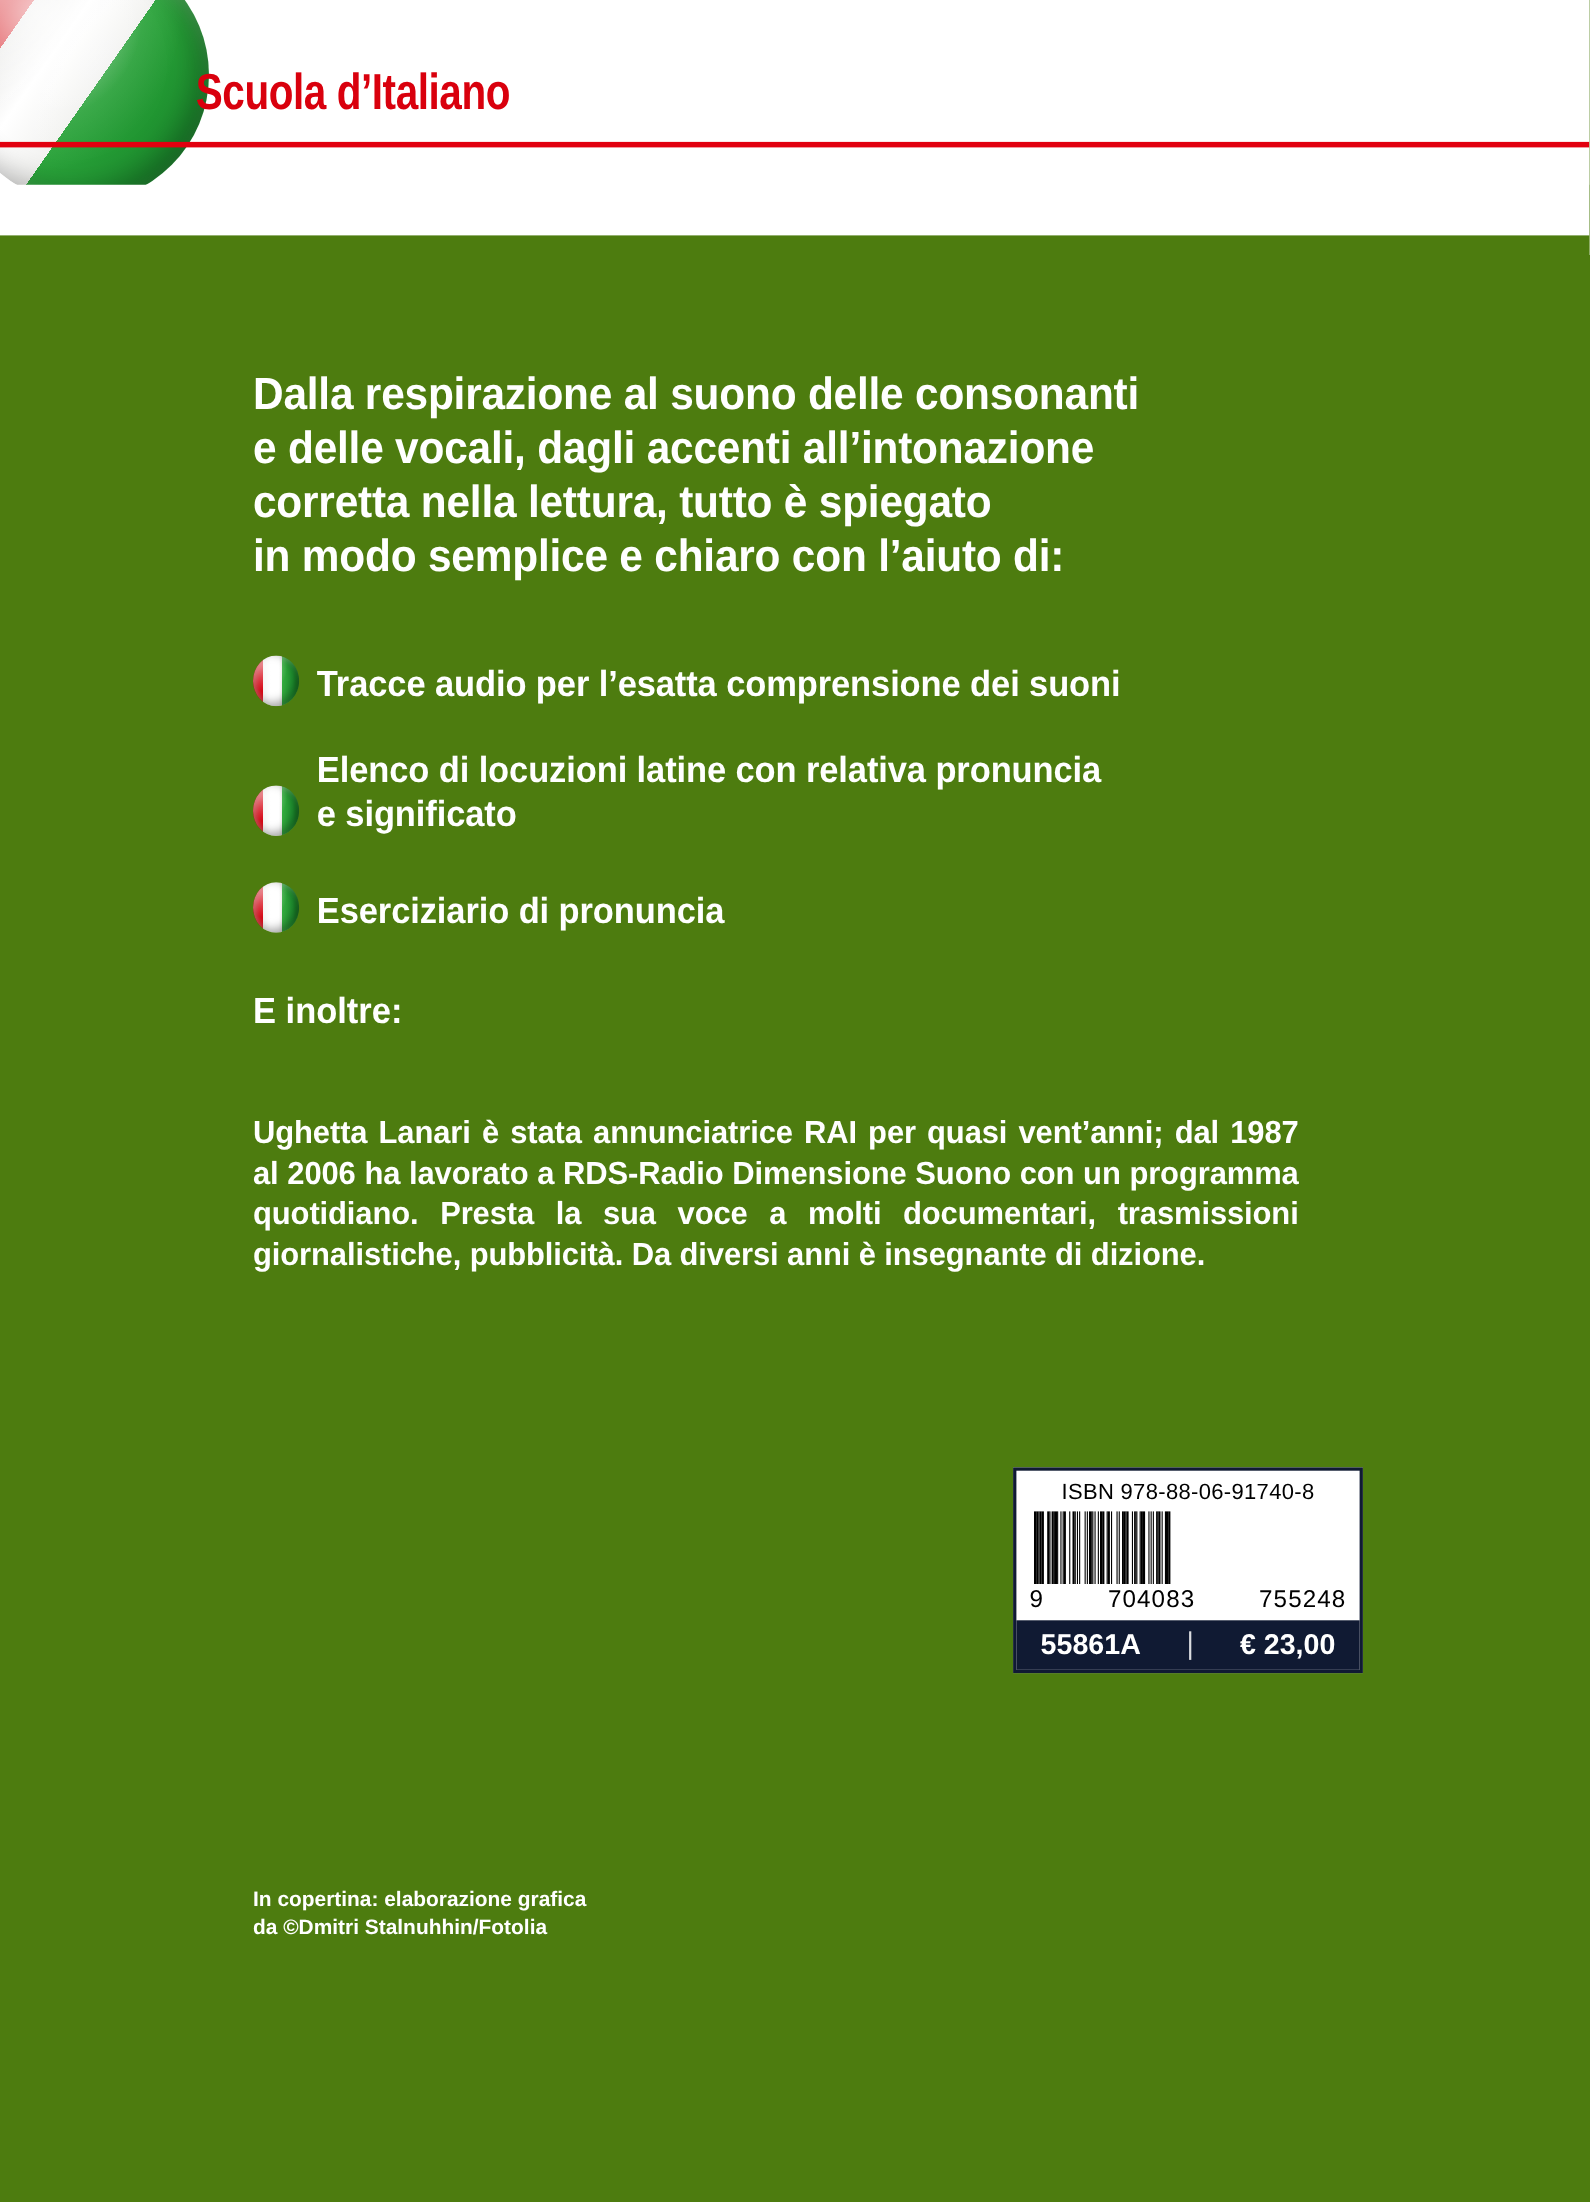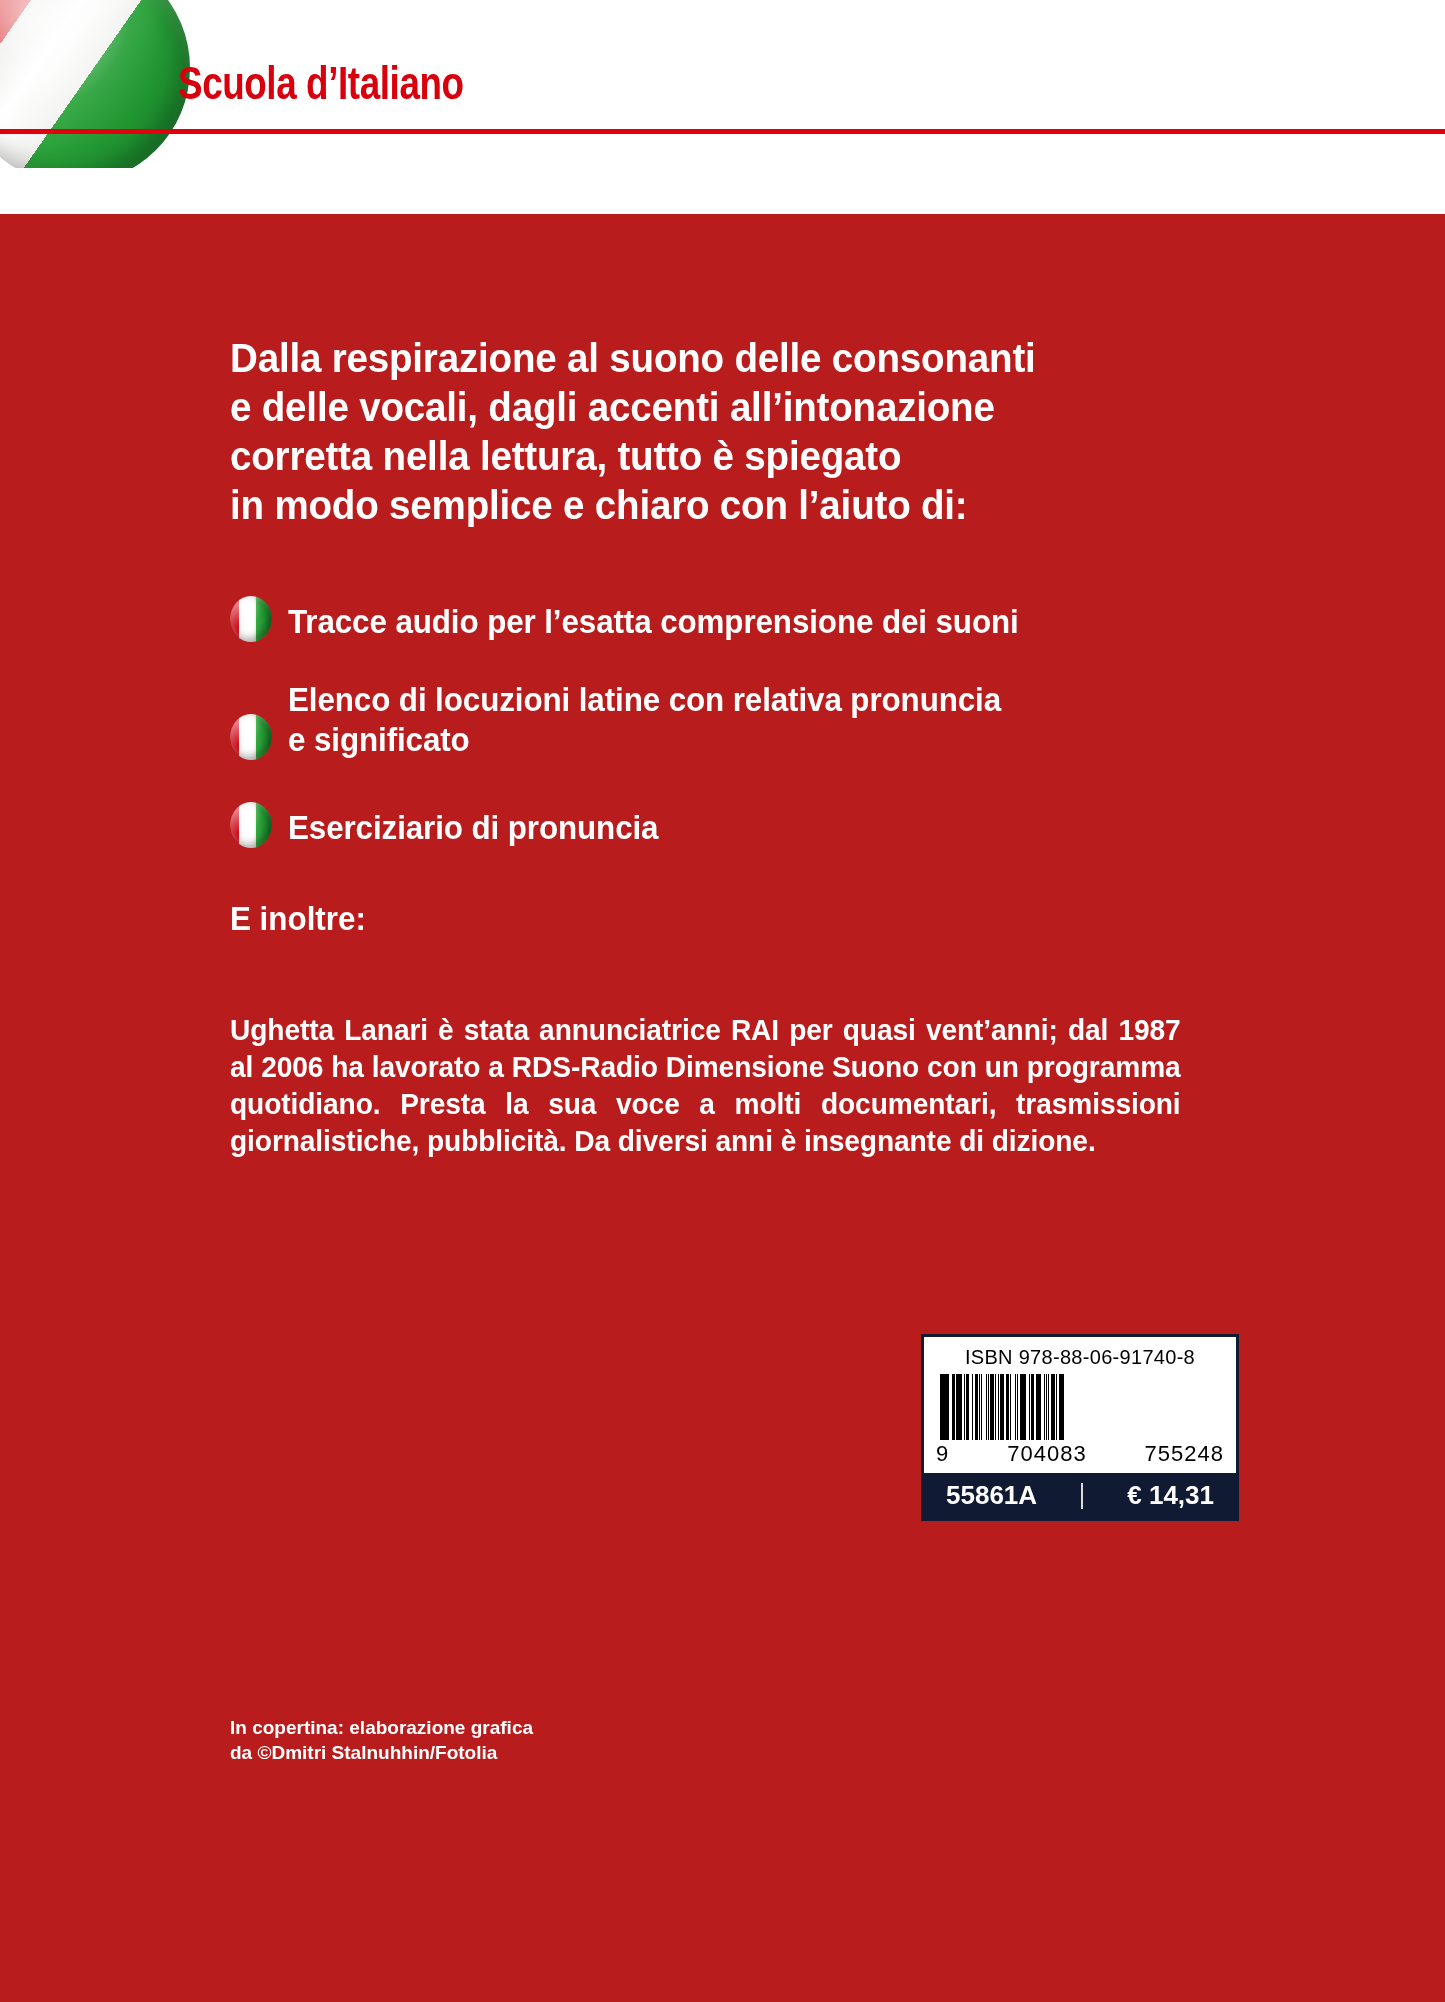--- a/index.html
+++ b/index.html
@@ -43,21 +43,21 @@
     transform:scaleX(.80);
     transform-origin:left center;
     white-space:nowrap;
   }
   .header-rule{
     position:absolute;left:0;top:129px;width:1445px;height:5px;background:#e2000f;
   }
   
   .panel{
     position:absolute;left:0;top:214px;width:1445px;height:1788px;
-    background:#b91c1c;
+    background:#4d7c0f;
   }
   .content{
     position:absolute;left:230px;top:120px;width:990px;
   }
   .lede{
     color:#ffffff;
     font-weight:bold;
     font-size:41px;
     line-height:49px;
     letter-spacing:-0.2px;
@@ -312,16 +312,16 @@
         <span style="width: 2px; background: rgb(0, 0, 0);"></span>
       </div>
     <div class="bar-digits">
       <span>9</span>
       <span>704083</span>
       <span>755248</span>
     </div>
     <div class="price-bar">
       <span>55861A</span>
       <span class="price-divider"></span>
-      <span>€ 14,31</span>
+      <span>€ 23,00</span>
     </div>
   </div>
 </div>
 
 </body></html>

